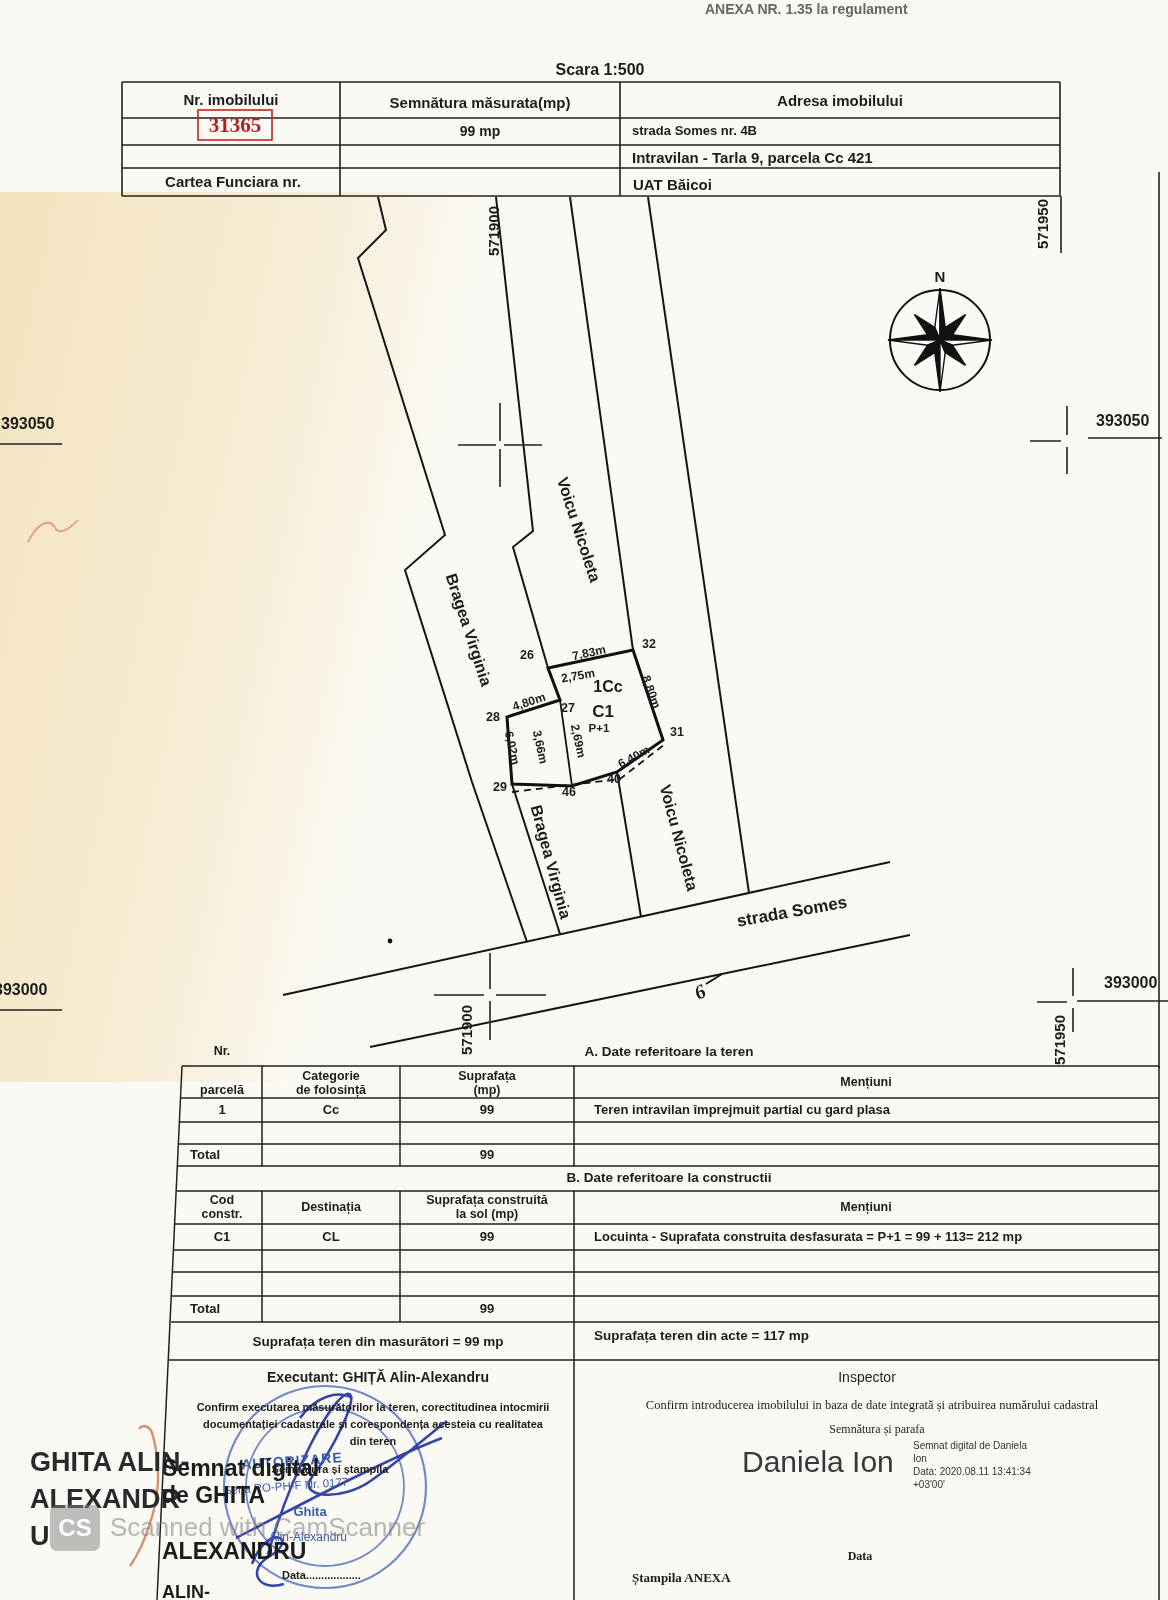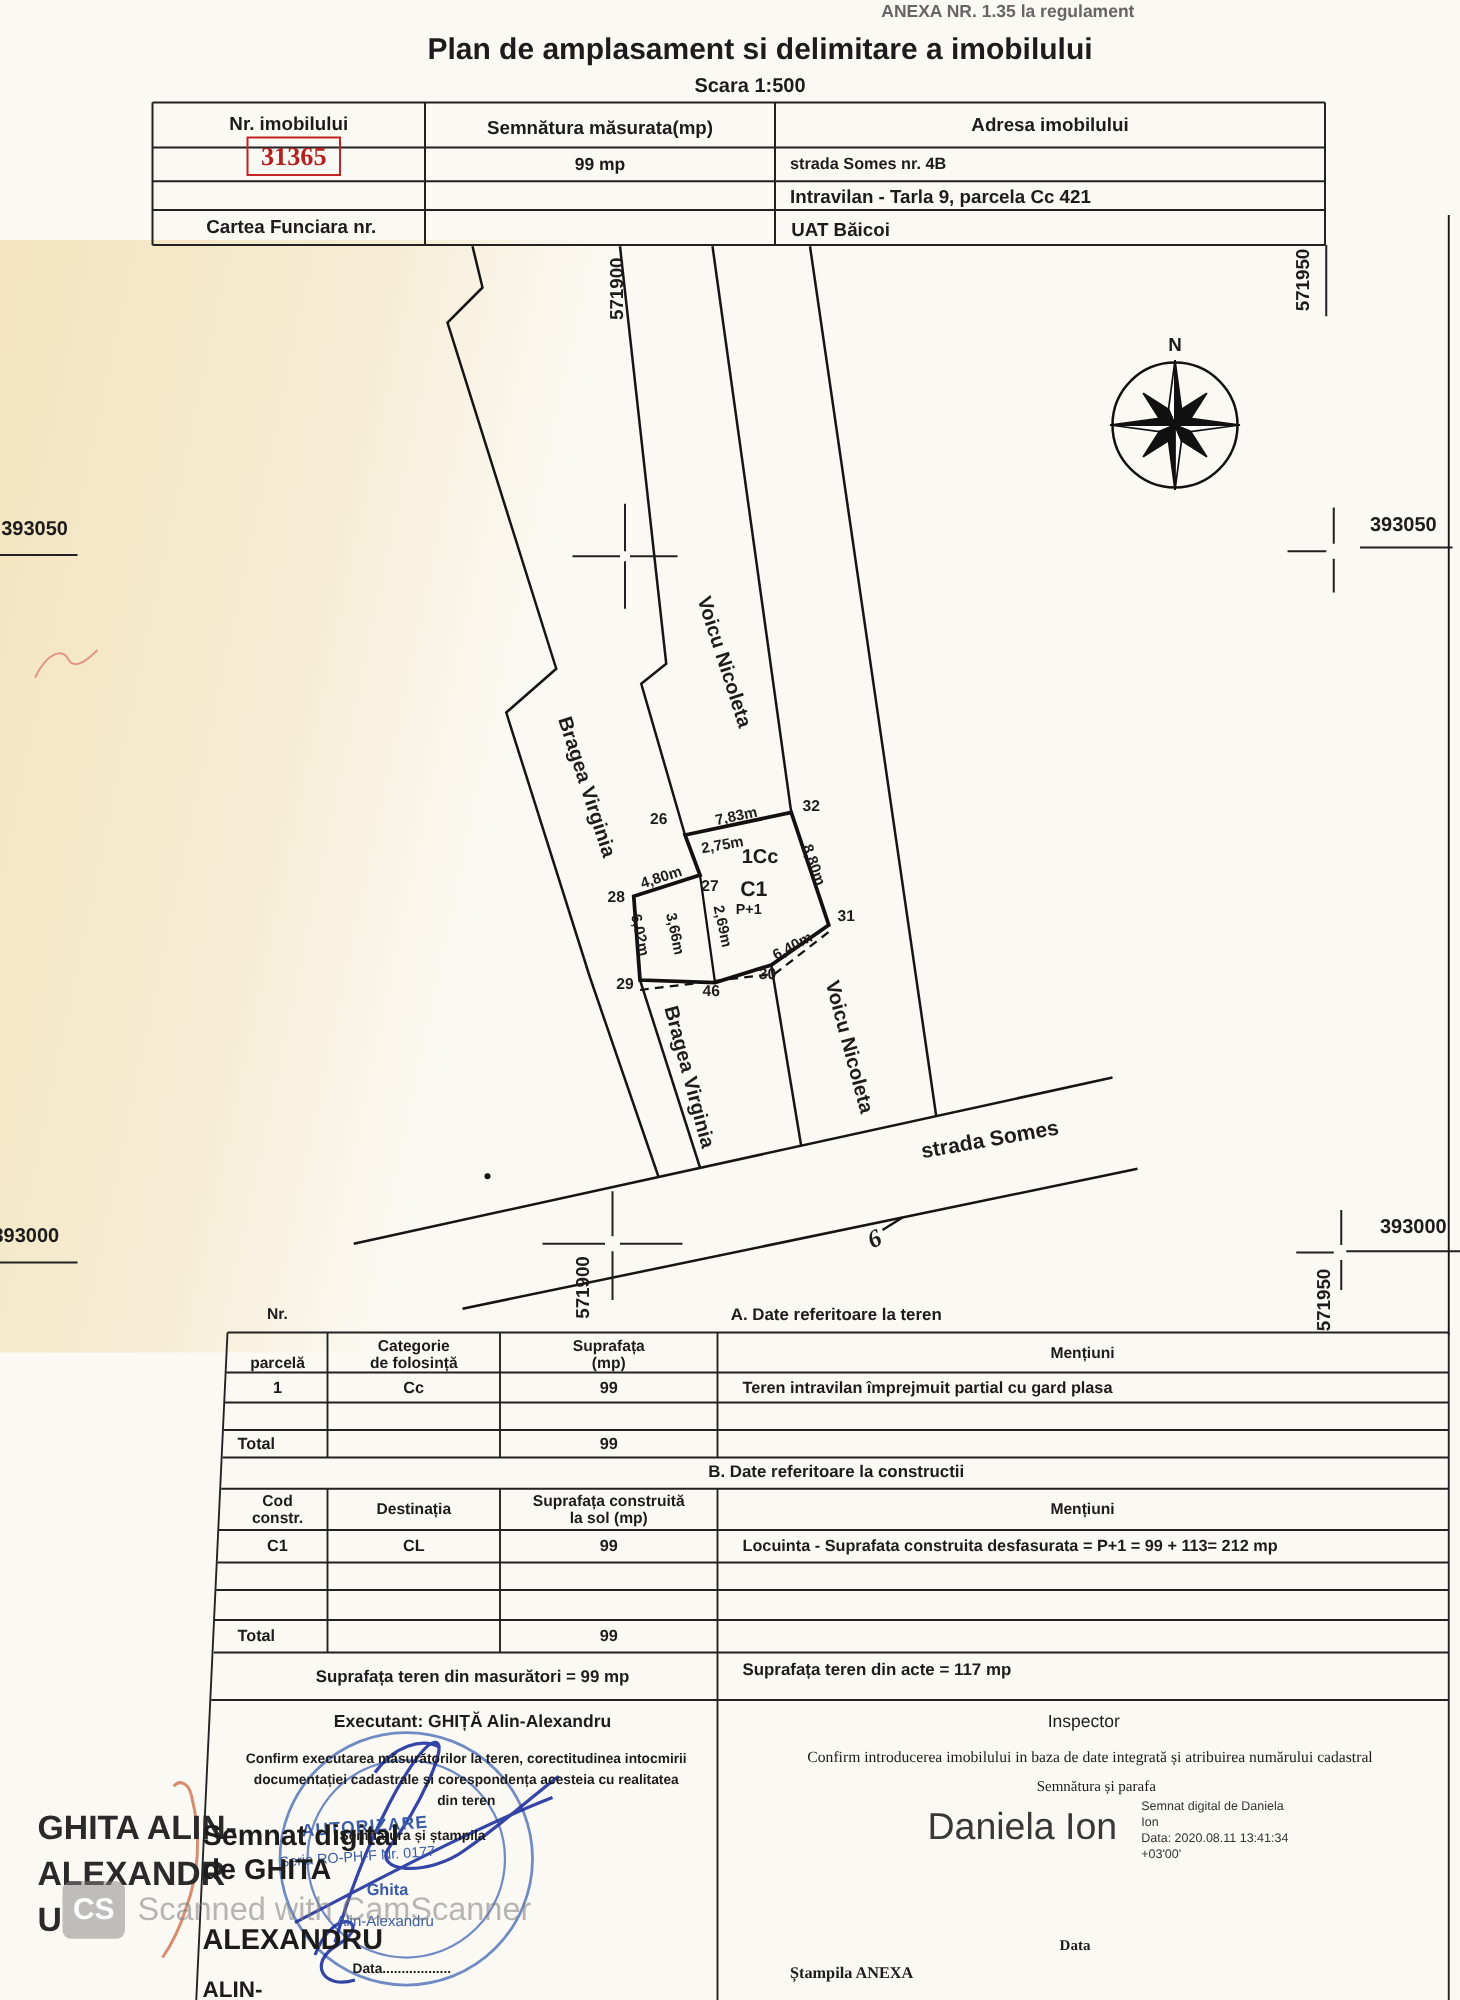--- a/index.html
+++ b/index.html
@@ -101,21 +101,20 @@
       <path d="M252 1564 C 268 1522, 300 1538, 270 1556 C 246 1570, 258 1592, 284 1584"></path>
       <path d="M300 1418 C 316 1396, 338 1390, 352 1398"></path>
     </g>
     <g stroke="#cf7350" stroke-width="2.4" fill="none" opacity=".8">
       <path d="M153 1436 C 162 1470, 158 1502, 149 1526 C 144 1542, 137 1556, 130 1566"></path>
       <path d="M153 1436 C 151 1427, 144 1423, 139 1429"></path>
     </g>
   </svg>
 
   <div class="t l gray sb blur" style="left:705px;top:9px;font-size:14px">ANEXA NR. 1.35 la regulament</div>
-  <div class="t c sb" style="left:608px;top:40px;font-size:24px">Plan de amplasament si delimitare a imobilului</div>
   <div class="t c b" style="left:600px;top:70px;font-size:16px">Scara 1:500</div>
 
   <div class="t c b" style="left:231px;top:100px;font-size:15px">Nr. imobilului</div>
   <div class="t c b" style="left:480px;top:103px;font-size:15px">Semnătura măsurata(mp)</div>
   <div class="t c b" style="left:840px;top:101px;font-size:15px">Adresa imobilului</div>
   <div class="t c red serif sb" style="left:235px;top:125px;font-size:21px">31365</div>
   <div class="t c b" style="left:480px;top:131px;font-size:14px">99 mp</div>
   <div class="t l b" style="left:632px;top:131px;font-size:13px">strada Somes nr. 4B</div>
   <div class="t l b" style="left:632px;top:158px;font-size:15px">Intravilan - Tarla 9, parcela Cc 421</div>
   <div class="t c b" style="left:233px;top:182px;font-size:15px">Cartea Funciara nr.</div>
@@ -140,21 +139,21 @@
   <div class="t serif b" style="left:700px;top:992px;font-size:20px;font-style:italic;transform:translate(-50%,-50%) rotate(-25deg)">6</div>
 
   <div class="t c b" style="left:608px;top:687px;font-size:16px">1Cc</div>
   <div class="t c b" style="left:603px;top:712px;font-size:17px">C1</div>
   <div class="t c b" style="left:599px;top:728px;font-size:11.5px">P+1</div>
 
   <div class="t c b" style="left:527px;top:656px;font-size:12.5px">26</div>
   <div class="t c b" style="left:568px;top:709px;font-size:12.5px">27</div>
   <div class="t c b" style="left:493px;top:718px;font-size:12.5px">28</div>
   <div class="t c b" style="left:500px;top:788px;font-size:12.5px">29</div>
-  <div class="t c b" style="left:614px;top:780px;font-size:12.5px">30</div>
+  <div class="t c b" style="left:614px;top:780px;font-size:12.5px">40</div>
   <div class="t c b" style="left:677px;top:733px;font-size:12.5px">31</div>
   <div class="t c b" style="left:649px;top:645px;font-size:12.5px">32</div>
   <div class="t c b" style="left:569px;top:793px;font-size:12.5px">46</div>
 
   <div class="t b" style="left:589px;top:653px;font-size:12px;transform:translate(-50%,-50%) rotate(-12deg)">7,83m</div>
   <div class="t b" style="left:578px;top:676px;font-size:12px;transform:translate(-50%,-50%) rotate(-10deg)">2,75m</div>
   <div class="t b" style="left:529px;top:702px;font-size:12px;transform:translate(-50%,-50%) rotate(-18deg)">4,80m</div>
   <div class="t b" style="left:512px;top:748px;font-size:12px;transform:translate(-50%,-50%) rotate(78deg)">6,02m</div>
   <div class="t b" style="left:540px;top:747px;font-size:12px;transform:translate(-50%,-50%) rotate(78deg)">3,66m</div>
   <div class="t b" style="left:578px;top:741px;font-size:12px;transform:translate(-50%,-50%) rotate(78deg)">2,69m</div>

